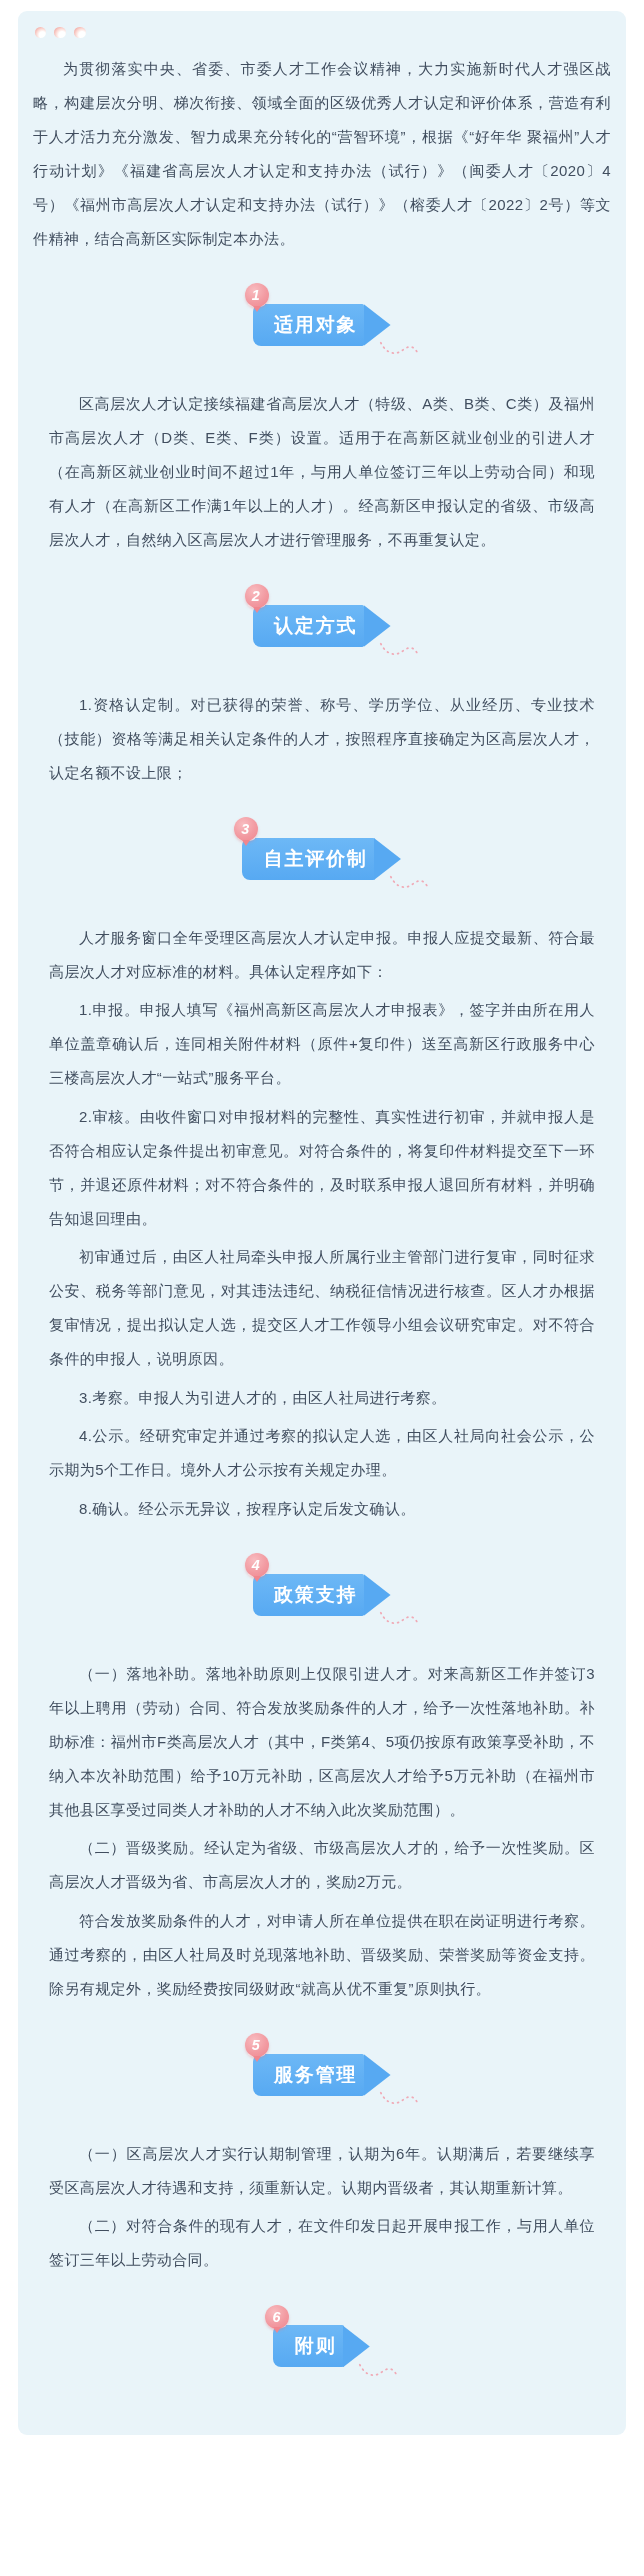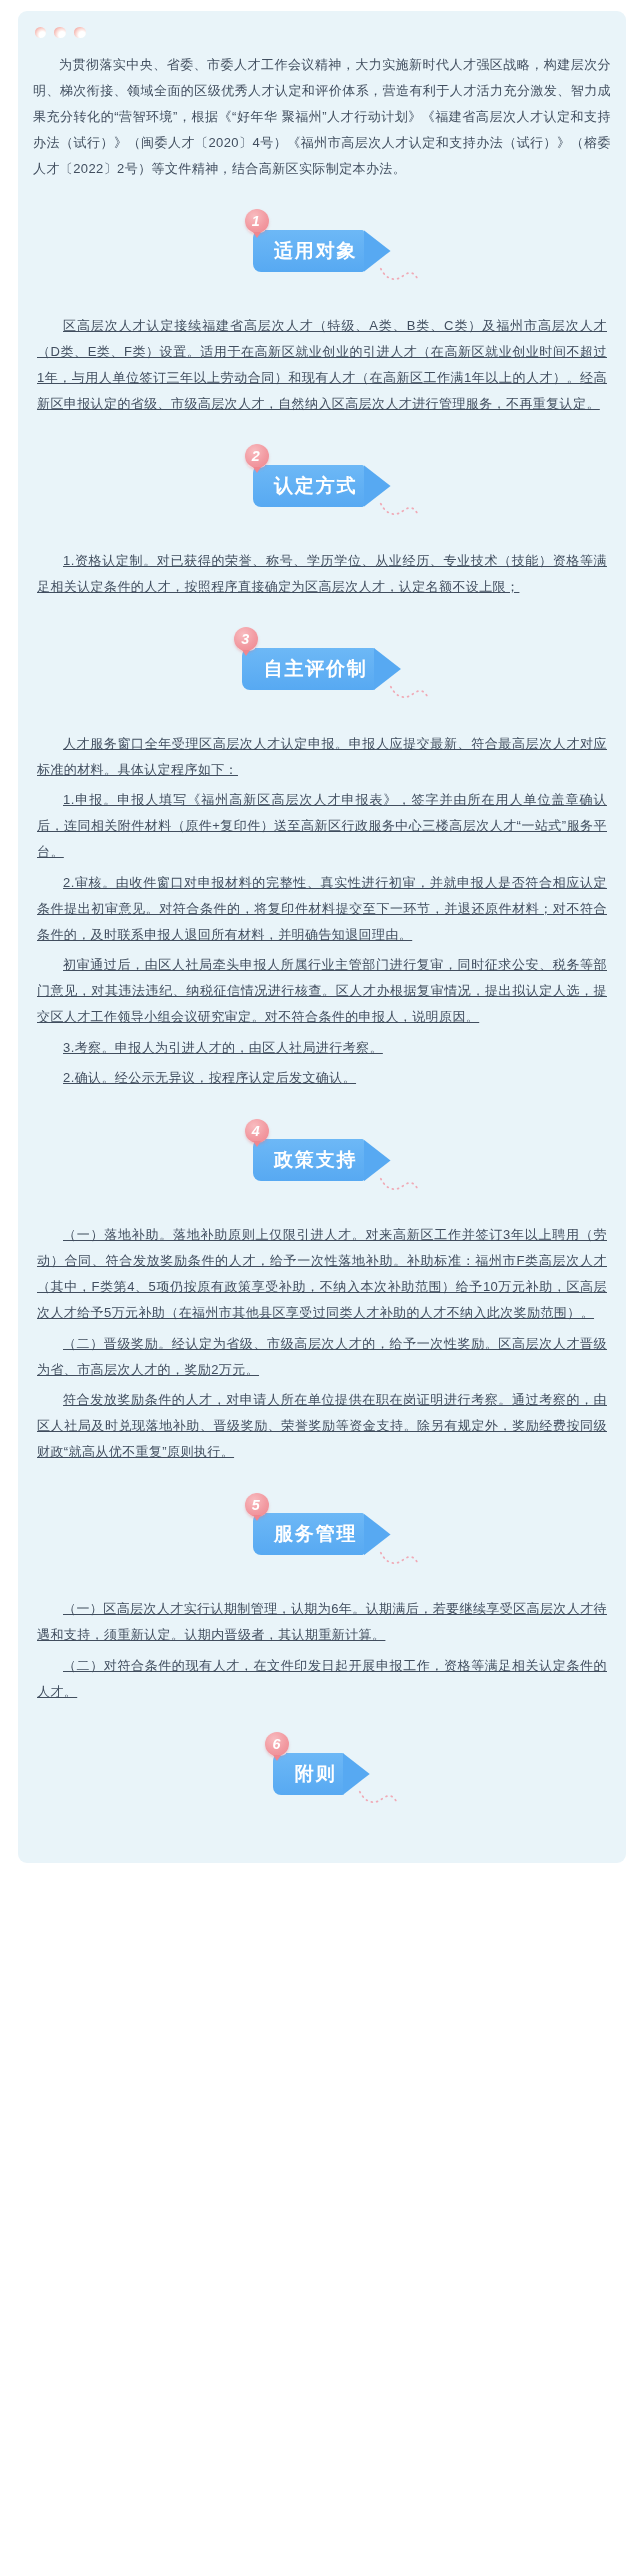--- a/index.html
+++ b/index.html
@@ -36,22 +36,22 @@
     gap:8px;
     padding:1.8px 0 9px 1.8px;
   }
   .dot{
     width:11.6px;height:11.6px;border-radius:50%;
     background:radial-gradient(circle at 68% 72%, #ffffff 0 30%, #fbd9d4 55%, var(--dot-rim) 95%);
     display:inline-block;
   }
   .para{
     margin:4.5px 0;
-    font-size:13px;
-    line-height:26px;
+    font-size:15px;
+    line-height:34px;
     letter-spacing:0.4px;
     text-align:justify;
     text-indent:2em;
   }
   .banner-row{
     display:flex;
     justify-content:center;
     margin:48px 27px 41px 0;
   }
   .banner{
@@ -104,21 +104,21 @@
     width:17px;height:5.4px;
     border-radius:50%;
     background:rgba(255,255,255,.8);
   }
   .squiggle{
     position:absolute;
     left:100%;
     margin-left:14.3px;
     bottom:-14.3px;
   }
-  .section-body{margin:4px;text-decoration:underline;}
+  .section-body{margin:16px;}
 </style>
 </head>
 <body>
 
 <div class="page">
   <div class="card">
     <div class="dots">
         <i class="dot"></i>
         <i class="dot"></i>
         <i class="dot"></i>
@@ -176,21 +176,22 @@
           <path d="M2 3 C 8 15, 18 18, 27 11 S 41 9, 44 16" fill="none" stroke="var(--squiggle-pink)" stroke-width="2" stroke-dasharray="1 5" stroke-linecap="round"></path>
         </svg>
       </div>
     </div>
     <div class="section-body">
             <p class="para">人才服务窗口全年受理区高层次人才认定申报。申报人应提交最新、符合最高层次人才对应标准的材料。具体认定程序如下：</p>
             <p class="para">1.申报。申报人填写《福州高新区高层次人才申报表》，签字并由所在用人单位盖章确认后，连同相关附件材料（原件+复印件）送至高新区行政服务中心三楼高层次人才“一站式”服务平台。</p>
             <p class="para">2.审核。由收件窗口对申报材料的完整性、真实性进行初审，并就申报人是否符合相应认定条件提出初审意见。对符合条件的，将复印件材料提交至下一环节，并退还原件材料；对不符合条件的，及时联系申报人退回所有材料，并明确告知退回理由。</p>
             <p class="para">初审通过后，由区人社局牵头申报人所属行业主管部门进行复审，同时征求公安、税务等部门意见，对其违法违纪、纳税征信情况进行核查。区人才办根据复审情况，提出拟认定人选，提交区人才工作领导小组会议研究审定。对不符合条件的申报人，说明原因。</p>
             <p class="para">3.考察。申报人为引进人才的，由区人社局进行考察。</p>
-            <p class="para">2.确认。经公示无异议，按程序认定后发文确认。</p>
+            <p class="para">4.公示。经研究审定并通过考察的拟认定人选，由区人社局向社会公示，公示期为5个工作日。境外人才公示按有关规定办理。</p>
+            <p class="para">8.确认。经公示无异议，按程序认定后发文确认。</p>
           </div>
   </section>
 
   <section>
     <div class="banner-row">
       <div class="banner">
         <span class="balloon-base"></span>
         <span class="balloon">
                 <span>4</span>
               </span>
@@ -217,21 +218,21 @@
               </span>
         <span class="banner-title">服务管理</span>
         <span class="arrow"></span>
         <svg class="squiggle" width="41" height="19.7" viewBox="0 0 46 22">
           <path d="M2 3 C 8 15, 18 18, 27 11 S 41 9, 44 16" fill="none" stroke="var(--squiggle-pink)" stroke-width="2" stroke-dasharray="1 5" stroke-linecap="round"></path>
         </svg>
       </div>
     </div>
     <div class="section-body">
             <p class="para">（一）区高层次人才实行认期制管理，认期为6年。认期满后，若要继续享受区高层次人才待遇和支持，须重新认定。认期内晋级者，其认期重新计算。</p>
-            <p class="para">（二）对符合条件的现有人才，在文件印发日起开展申报工作，资格等满足相关认定条件的人才。</p>
+            <p class="para">（二）对符合条件的现有人才，在文件印发日起开展申报工作，与用人单位签订三年以上劳动合同。</p>
           </div>
   </section>
 
   <section>
     <div class="banner-row">
       <div class="banner">
         <span class="balloon-base"></span>
         <span class="balloon">
                 <span>6</span>
               </span>

